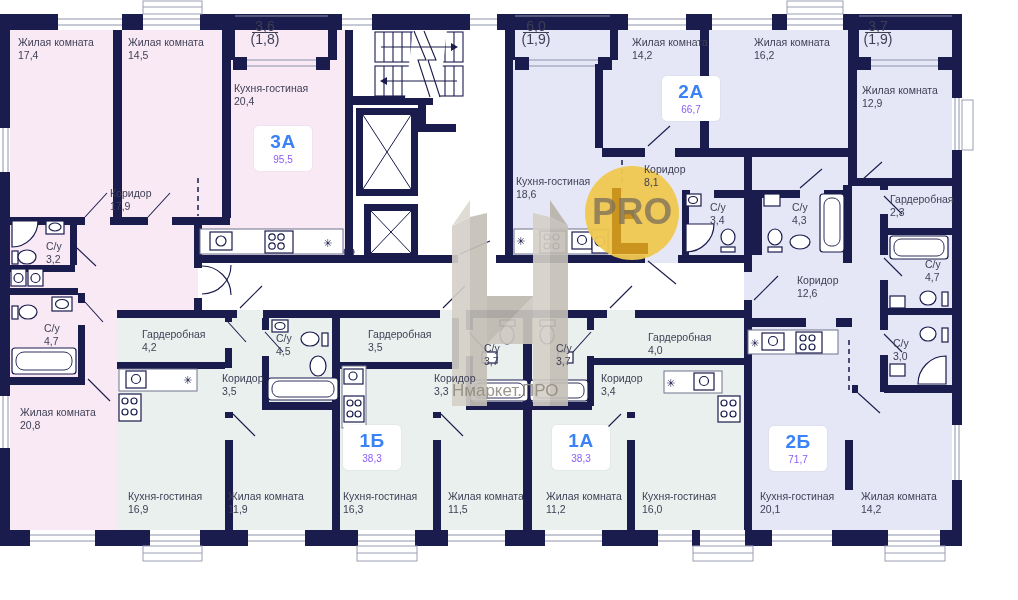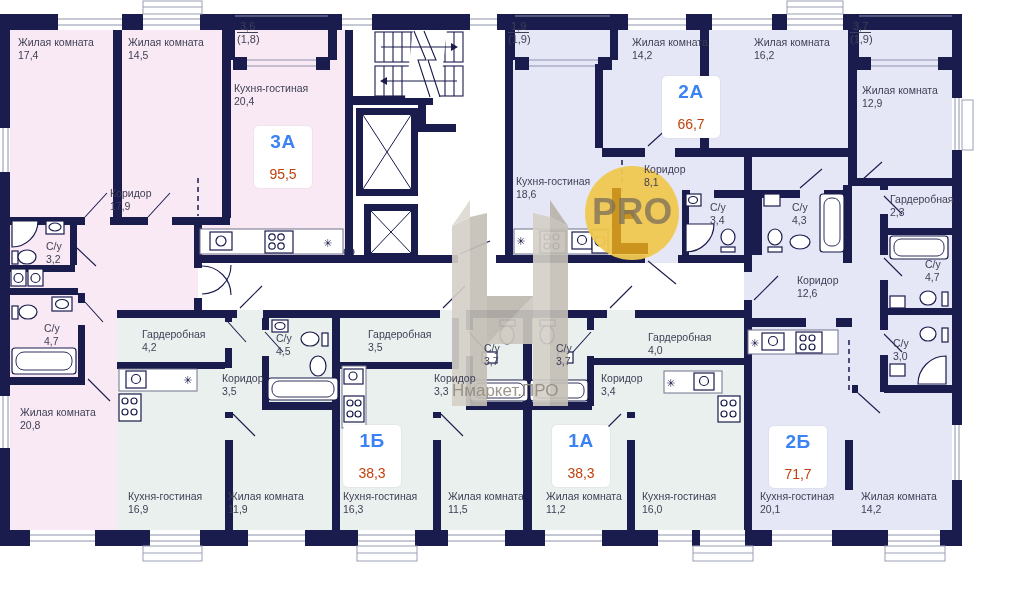--- a/index.html
+++ b/index.html
@@ -3,28 +3,28 @@
 <meta charset="utf-8">
 <style>
   html,body{margin:0;padding:0;background:#fff;}
   #plan{position:relative;width:1018px;height:600px;background:#fff;overflow:hidden;
         font-family:"Liberation Sans","DejaVu Sans",sans-serif;}
   #plan svg{position:absolute;left:0;top:0;z-index:1;}
   .room-label{position:absolute;z-index:2;font-size:10.5px;line-height:13px;color:#3e3f55;
               white-space:nowrap;}
   .room-label .rname{display:block;}
   .room-label .rarea{display:block;}
-  .balc-label{position:absolute;z-index:2;width:56px;text-align:left;font-size:11px;
+  .balc-label{position:absolute;z-index:2;width:56px;text-align:center;font-size:14px;
               line-height:12px;color:#3e3f55;}
   .balc-label .btop{display:inline-block;border-bottom:1px solid #3e3f55;padding:0 3px;}
   .balc-label .bbot{display:block;}
   .apt-badge{position:absolute;z-index:2;width:58px;padding:5px 0 6px 0;background:#fff;
              border-radius:5px;text-align:center;box-shadow:0 0 0 1px rgba(26,28,77,0.03);}
   .apt-badge .aname{display:block;font-size:19px;font-weight:bold;color:#3b82f6;letter-spacing:.5px;}
-  .apt-badge .aarea{display:block;font-size:14px;color:#c2410c;margin-top:13px;}
+  .apt-badge .aarea{display:block;font-size:10px;color:#8b5cf6;margin-top:1px;}
   #wm-pro-text{position:absolute;z-index:4;left:592px;top:191px;font-size:37px;font-weight:bold;
                color:rgba(125,113,90,0.78);letter-spacing:0px;}
   #wm-brand-text{position:absolute;z-index:4;left:452px;top:381px;font-size:17px;
                  color:rgba(146,140,129,0.92);}
 </style>
 </head>
 <body>
 
 <div id="plan">
 
@@ -655,21 +655,21 @@
   <div class="room-label" style="left:642px;top:490px">
       <span class="rname">Кухня-гостиная</span>
       <span class="rarea">16,0</span>
     </div>
 
   <div class="balc-label" style="left:237px;top:20px">
     <span class="btop">3,6</span>
     <span class="bbot">(1,8)</span>
   </div>
   <div class="balc-label" style="left:508px;top:20px">
-    <span class="btop">1,9</span>
+    <span class="btop">6,0</span>
     <span class="bbot">(1,9)</span>
   </div>
   <div class="balc-label" style="left:850px;top:20px">
     <span class="btop">3,7</span>
     <span class="bbot">(1,9)</span>
   </div>
 
   <div class="apt-badge" style="left:254px;top:126px">
     <span class="aname">3А</span>
     <span class="aarea">95,5</span>

